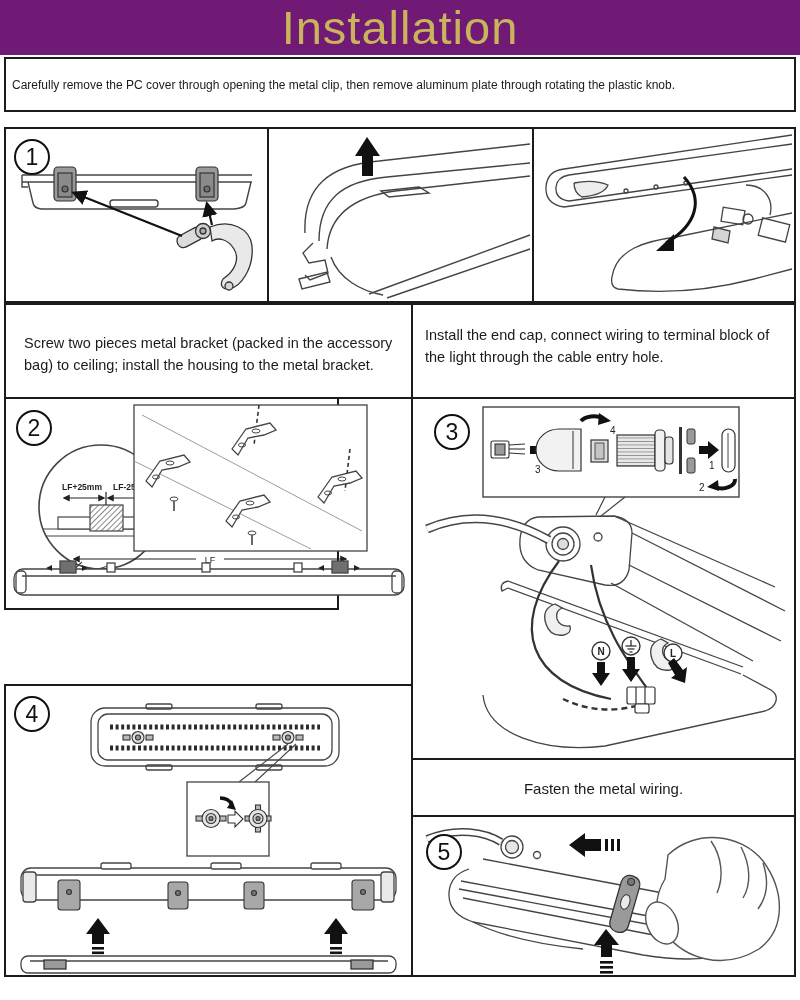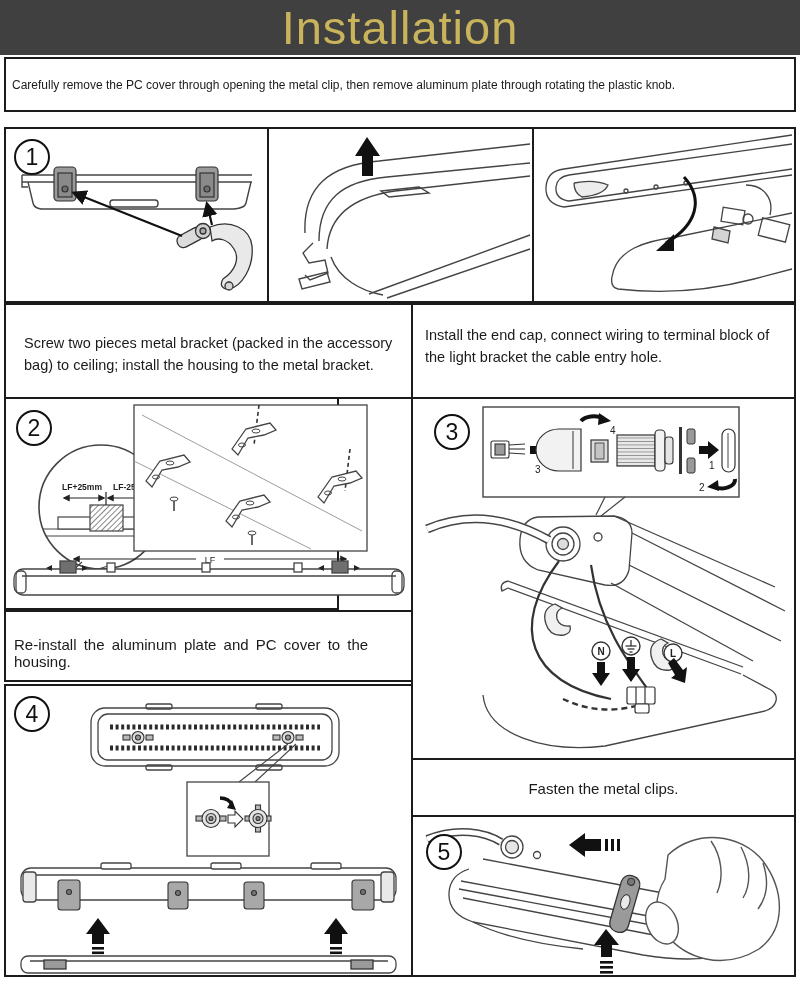--- a/index.html
+++ b/index.html
@@ -1,18 +1,18 @@
 <!DOCTYPE html>
 <html><head>
 <meta charset="utf-8">
 <style>
   html,body{margin:0;padding:0;background:#fff;}
   .page{position:relative;width:800px;height:1000px;background:#ffffff;
         font-family:"Liberation Sans",sans-serif;color:#1b1b1b;overflow:hidden;}
-  .banner{position:absolute;left:0;top:0;width:800px;height:55px;background:#404040;
+  .banner{position:absolute;left:0;top:0;width:800px;height:55px;background:#701a75;
           display:flex;align-items:center;justify-content:center;}
   .banner h1{margin:0;font-size:47px;font-weight:400;color:#c9b45c;letter-spacing:1px;line-height:1;}
   .box{position:absolute;background:#fff;border:2px solid #1b1b1b;box-sizing:border-box;}
   .intro-box{left:4px;top:57px;width:792px;height:55px;display:flex;align-items:center;}
   .intro-box p{margin:0;padding:0 6px;font-size:12px;}
   .panel1{left:4px;top:127px;width:265px;height:176px;}
   .panel2{left:267px;top:127px;width:267px;height:176px;}
   .panel3{left:532px;top:127px;width:264px;height:176px;}
   .capL{left:4px;top:303px;width:409px;height:96px;}
   .capR{left:411px;top:303px;width:385px;height:96px;}
@@ -141,21 +141,21 @@
       </g>
       <path d="M150,48 C170,70 163,96 132,114" stroke="#111" stroke-width="3" fill="none"></path>
       <polygon points="140,105 122,122 140,122" fill="#111"></polygon>
     </svg>
   </section>
 
   <section class="box capL">
     <p>Screw two pieces metal bracket (packed in the accessory bag) to ceiling; install the housing to the metal bracket.</p>
   </section>
   <section class="box capR">
-    <p>Install the end cap, connect wiring to terminal block of the light bracket the cable entry hole.</p>
+    <p>Install the end cap, connect wiring to terminal block of the light through the cable entry hole.</p>
   </section>
 
   <section class="box step2box">
     <svg width="405" height="209" viewBox="0 0 405 209">
       <defs>
         <pattern id="hatch2" width="4" height="4" patternUnits="userSpaceOnUse" patternTransform="rotate(45)">
           <rect width="4" height="4" fill="#fff"></rect>
             <line x1="0" y1="0" x2="0" y2="4" stroke="#555" stroke-width="1.4"></line>
         </pattern>
         <marker id="ah2" viewBox="0 0 10 10" refX="8" refY="5" markerWidth="6" markerHeight="6" orient="auto-start-reverse">
@@ -222,23 +222,20 @@
         <rect x="196" y="164" width="8" height="9" fill="#fff"></rect>
         <rect x="288" y="164" width="8" height="9" fill="#fff"></rect>
         <rect x="54" y="162" width="16" height="12" fill="#6f6f6f"></rect>
         <rect x="326" y="162" width="16" height="12" fill="#6f6f6f"></rect>
         <path d="M46,166 l-6,3 6,3 Z M76,166 l6,3 -6,3 Z" fill="#222" stroke="none"></path>
         <path d="M318,166 l-6,3 6,3 Z M348,166 l6,3 -6,3 Z" fill="#222" stroke="none"></path>
       </g>
     </svg>
   </section>
 
-  <section class="box cap4box">
-    <p>Re-install the aluminum plate and PC cover to the housing.</p>
-  </section>
 
   <section class="box step4box">
     <svg width="405" height="289" viewBox="0 0 405 289">
       <defs>
           <marker id="ah4" viewBox="0 0 10 10" refX="8" refY="5" markerWidth="6" markerHeight="6" orient="auto-start-reverse">
             <path d="M0,0 L10,5 L0,10 Z" fill="#111"></path>
           </marker>
         </defs>
 
       <g stroke="#444" stroke-width="1.3" fill="none">
@@ -421,21 +418,21 @@
       <g>
         <circle cx="260" cy="254" r="9" fill="#fff" stroke="#333" stroke-width="1.4"></circle>
         <text x="260" y="258" font-size="10" text-anchor="middle" font-weight="bold">L</text>
         <polygon points="255,264 261,259 270,271 274,268 272,284 258,279 262,276" fill="#111"></polygon>
       </g>
       <path d="M70,296 C74,336 132,354 192,347 L352,312 C364,308 367,297 358,291 L330,276" stroke="#444" stroke-width="1.3" fill="none"></path>
     </svg>
   </section>
 
   <section class="box cap5box">
-    <p>Fasten the metal clips.</p>
+    <p>Fasten the metal wiring.</p>
   </section>
 
   <section class="box step5box">
     <svg width="381" height="158" viewBox="0 0 381 158">
       <path d="M14,22 C44,10 72,15 88,25" stroke="#444" stroke-width="8" fill="none"></path>
       <path d="M14,22 C44,10 72,15 88,25" stroke="#fff" stroke-width="5" fill="none"></path>
       <g stroke="#444" stroke-width="1.3" fill="none">
         <circle cx="99" cy="30" r="11"></circle>
           <circle cx="99" cy="30" r="6.5" fill="#e6e6e6"></circle>
         <circle cx="124" cy="38" r="3.5"></circle>

